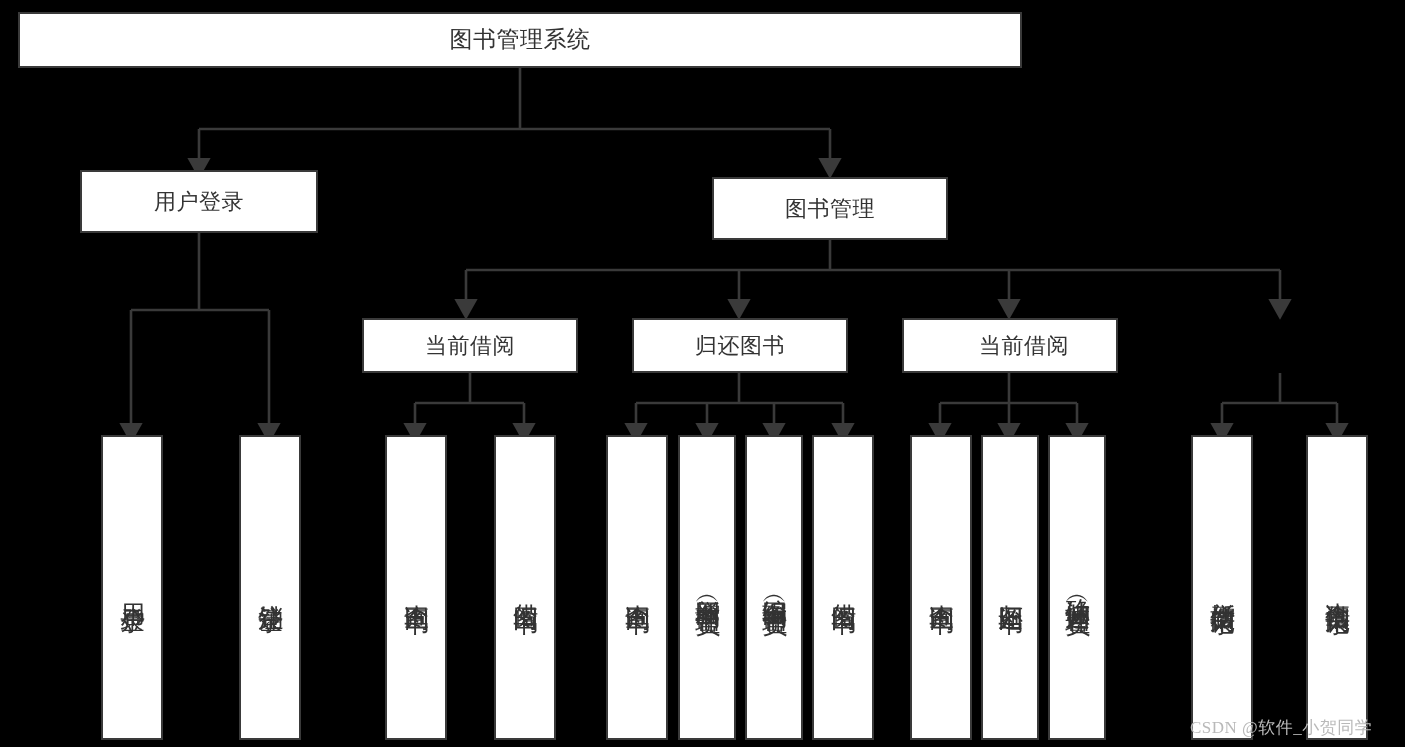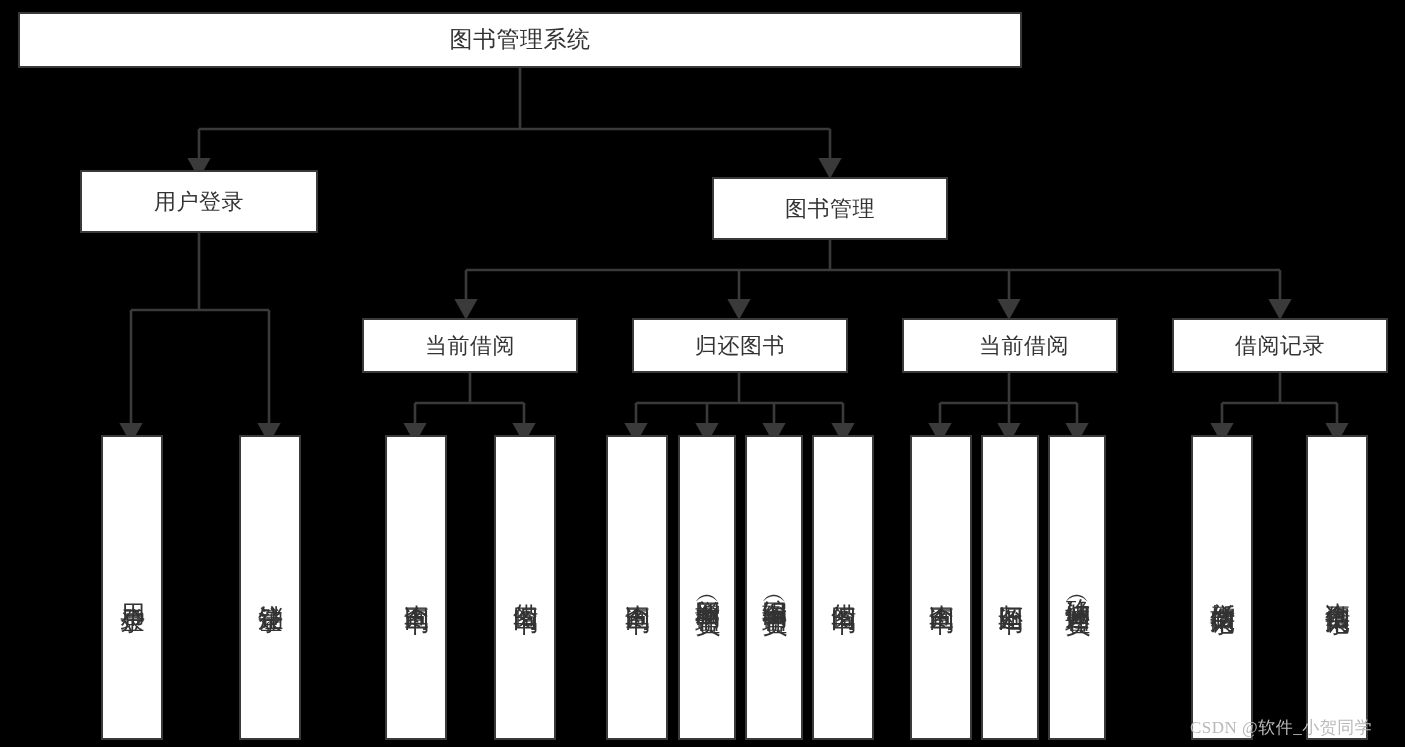--- a/index.html
+++ b/index.html
@@ -138,23 +138,20 @@
 
   <div class="node branch" style="left:362px; top:318px; width:216px; height:55px;">
     <span class="node-label">当前借阅</span>
   </div>
   <div class="node branch" style="left:632px; top:318px; width:216px; height:55px;">
     <span class="node-label">归还图书</span>
   </div>
   <div class="node branch" style="left:902px; top:318px; width:216px; height:55px;padding-left:28px;">
     <span class="node-label">当前借阅</span>
   </div>
-  <div class="node branch" style="left:1172px; top:318px; width:216px; height:55px;">
-    <span class="node-label">借阅记录</span>
-  </div>
 
   <div class="node leaf" style="left:101px; top:435px; width:62px; height:305px;">
     <span class="node-label">用户登录</span>
   </div>
   <div class="node leaf" style="left:239px; top:435px; width:62px; height:305px;">
     <span class="node-label">注销登录</span>
   </div>
 
   <div class="node leaf" style="left:385px; top:435px; width:62px; height:305px;">
     <span class="node-label">查询图书</span>

